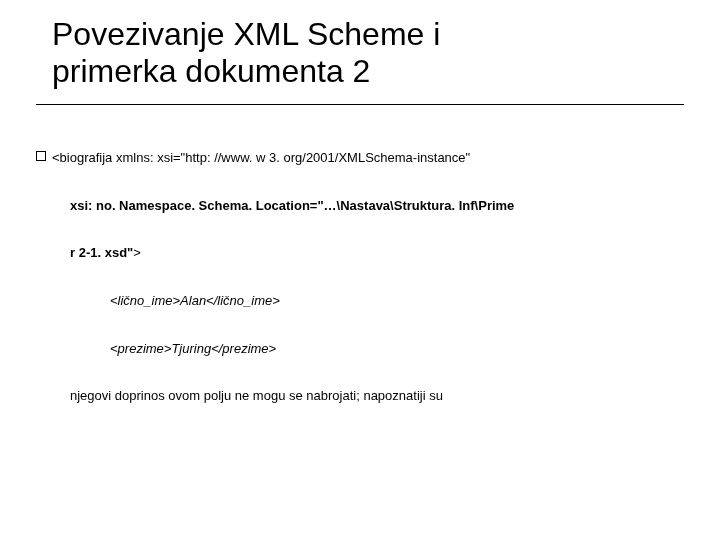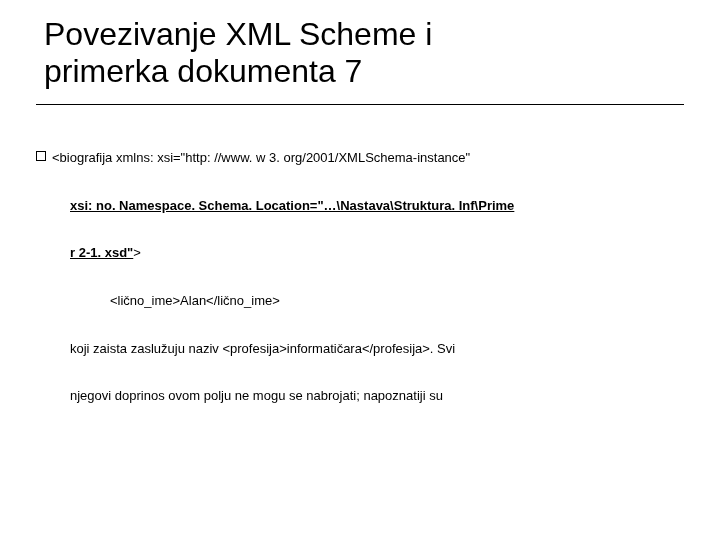--- a/index.html
+++ b/index.html
@@ -16,21 +16,21 @@
     width: 720px;
     height: 540px;
     padding: 16px 36px 20px 36px;
     box-sizing: border-box;
     position: relative;
   }
   .title {
     font-size: 32px;
     line-height: 1.15;
     color: #000;
-    margin: 0 0 14px 8px;
+    margin: 0 0 14px 16px;
     font-weight: normal;
     letter-spacing: 0px;
   }
   .title-underline {
     border: none;
     border-top: 1px solid #000;
     margin: 6px 0 14px 0;
     width: 100%;
   }
   .code {
@@ -44,40 +44,40 @@
   .bullet {
     display: inline-block;
     width: 10px;
     height: 10px;
     border: 1px solid #000;
     margin-right: 6px;
     vertical-align: 1px;
     box-sizing: border-box;
   }
   .ind1 { padding-left: 34px; display: block; }
-  .ind2 { padding-left: 74px; display: block; }
-  .bold { font-weight: bold; text-decoration: underline; }
+  .ind2 { padding-left: 74px; display: block; font-style: italic; }
+  .bold { font-weight: bold; }
   .row0 { display: block; }
 </style>
 </head>
 <body>
 
 <div class="slide">
   <h1 class="title">
     <span>Povezivanje XML Scheme i</span><br>
-    <span>primerka dokumenta 7</span>
+    <span>primerka dokumenta 2</span>
   </h1>
   <hr class="title-underline">
 
   <div class="code">
     <span class="row0"><span class="bullet"></span><span>&lt;biografija xmlns: xsi="http: //www. w 3. org/2001/XMLSchema-instance"</span></span>
     <span class="ind1 bold"><span>xsi: no. Namespace. Schema. Location="…\Nastava\Struktura. Inf\Prime</span></span>
     <span class="ind1"><span class="bold">r 2-1. xsd"</span><span>&gt;</span></span>
     <span class="ind2">&lt;lično_ime&gt;Alan&lt;/lično_ime&gt;</span>
-    <span class="ind1">koji zaista zaslužuju naziv &lt;profesija&gt;informatičara&lt;/profesija&gt;. Svi</span>
+    <span class="ind2">&lt;prezime&gt;Tjuring&lt;/prezime&gt;</span>
     <span class="ind1">njegovi doprinos ovom polju ne mogu se nabrojati; napoznatiji su</span>
     
     
     
     
     
     
     
     
     

